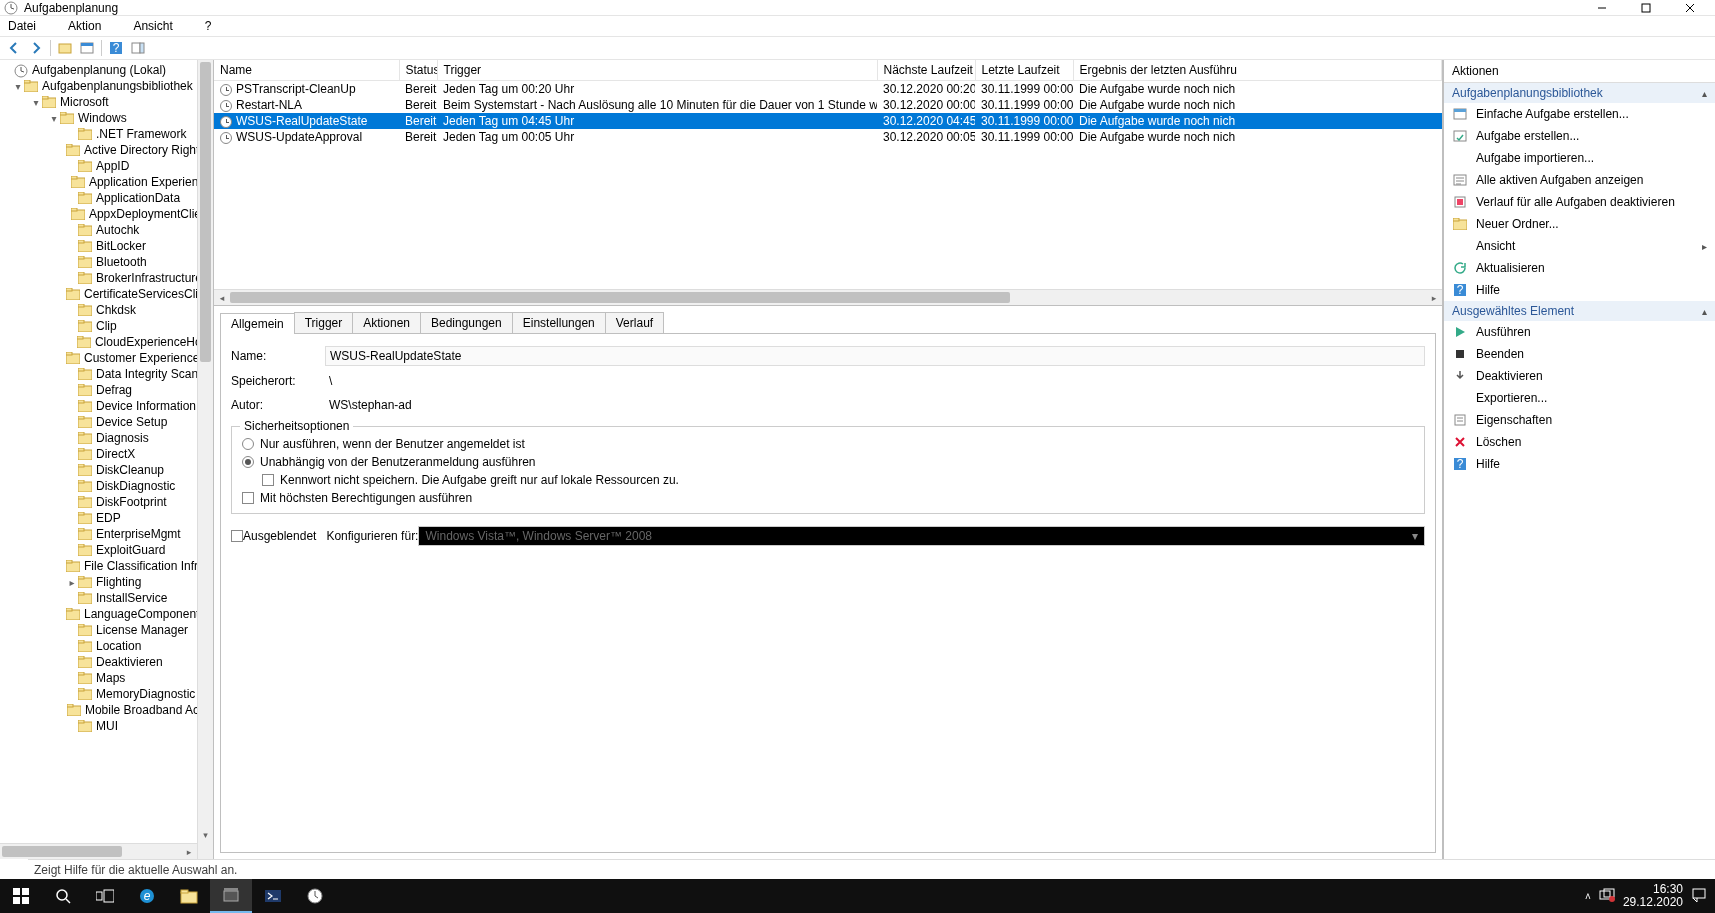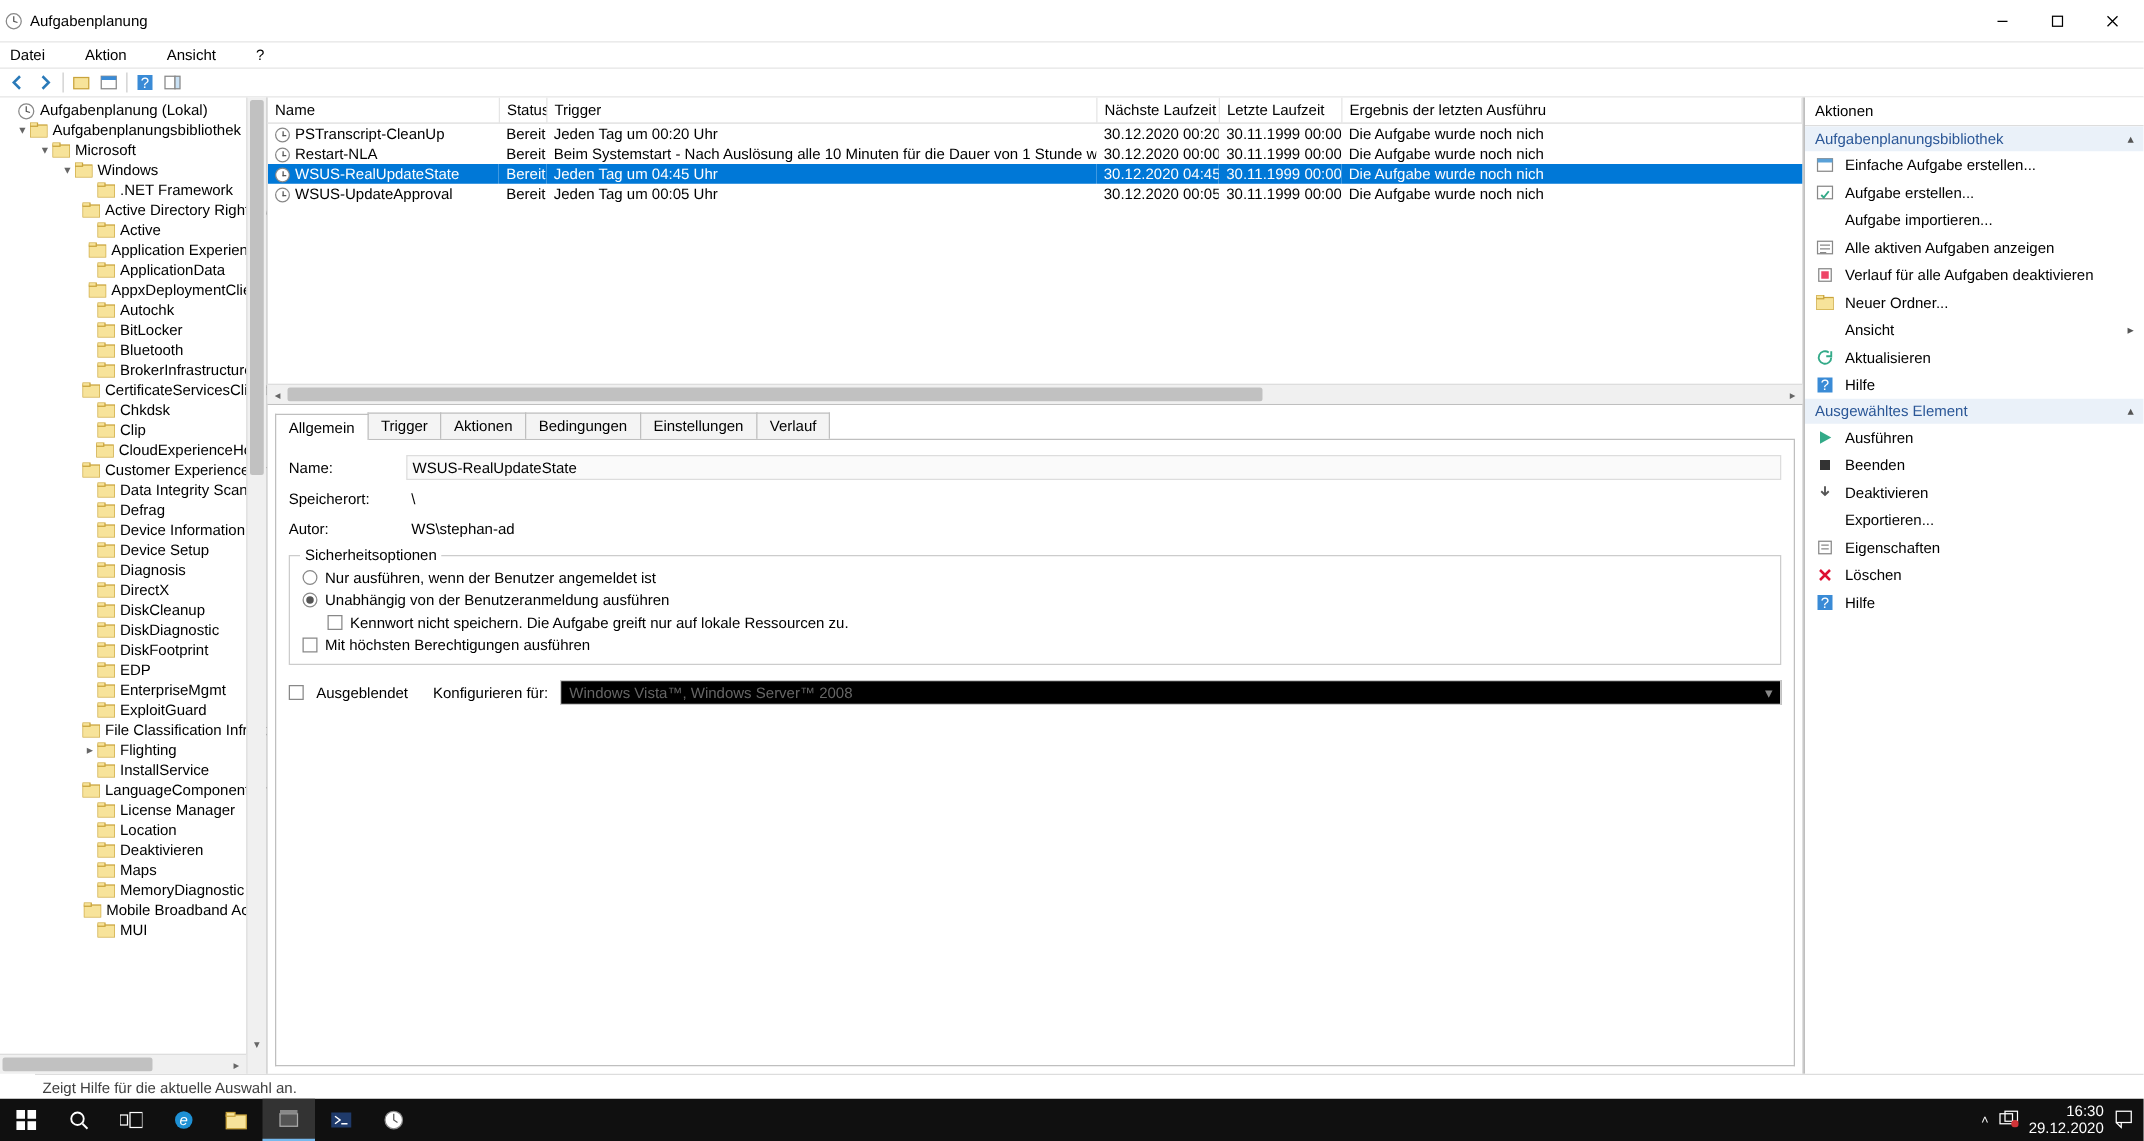--- a/index.html
+++ b/index.html
@@ -1,21 +1,21 @@
 <!DOCTYPE html>
 <html><head>
 <meta charset="utf-8">
 <style>
 * { box-sizing: border-box; margin: 0; padding: 0; font-family: "Segoe UI", Tahoma, sans-serif; font-size: 12px; }
 html, body { width: 100%; height: 100%; background: #fff; overflow: hidden; }
 
 .window { display: flex; flex-direction: column; width: 1715px; height: 913px; }
 
 
-.titlebar { display: flex; align-items: center; height: 34px; padding: 0 4px; border-bottom: 1px solid #e5e5e5; }
+.titlebar { display: flex; align-items: center; height: 16px; padding: 0 4px; border-bottom: 1px solid #e5e5e5; }
 .titlebar .app-icon { width: 14px; height: 14px; margin-right: 6px; }
 .titlebar .title { flex: 1; color: #000; }
 .titlebar .winbtns { display: flex; gap: 18px; padding-right: 8px; }
 .titlebar .winbtn { width: 26px; height: 18px; display: flex; align-items: center; justify-content: center; }
 .titlebar .winbtn svg { width: 10px; height: 10px; }
 
 
 .menubar { display: flex; gap: 32px; height: 20px; padding: 2px 8px; align-items: center; }
 .menubar span { color: #000; cursor: default; }
 
@@ -78,21 +78,21 @@
 .desc-box { flex: 1; border: 1px solid #ddd; background: #fafafa; min-height: 120px; }
 
 .fieldset { border: 1px solid #ccc; padding: 8px 10px 6px 10px; position: relative; margin-top: 6px; }
 .fieldset .legend { position: absolute; top: -8px; left: 8px; background: #fff; padding: 0 4px; }
 .radio-row, .check-row { display: flex; align-items: center; gap: 6px; padding: 2px 0; }
 .radio { width: 12px; height: 12px; border: 1px solid #888; border-radius: 50%; display: inline-flex; align-items: center; justify-content: center; }
 .radio.checked::after { content: ""; width: 6px; height: 6px; background: #555; border-radius: 50%; }
 .checkbox { width: 12px; height: 12px; border: 1px solid #888; display: inline-block; }
 .user-box { background: #f0f0f0; border: 1px solid #ddd; padding: 2px 4px; margin: 2px 0 6px 0; }
 
-.config-row { display: flex; align-items: center; gap: 10px; padding-top: 6px; }
+.config-row { display: flex; align-items: center; padding-top: 6px; }
 .config-row .select { flex: 1; border: 1px solid #ccc; background: #000000; color: #666; padding: 2px 6px; height: 20px; display: flex; align-items: center; justify-content: space-between; }
 
 
 .actions-panel { width: 272px; display: flex; flex-direction: column; border-left: 1px solid #bfbfbf; }
 .actions-header { padding: 4px 8px; font-weight: normal; border-bottom: 1px solid #ddd; background: #fff; }
 .actions-scroll { flex: 1; overflow: auto; }
 .action-section { background: #eaf1f9; padding: 3px 8px; display: flex; align-items: center; justify-content: space-between; color: #2b5797; }
 .action-section .sec-exp { color: #555; font-size: 10px; }
 .action-item { display: flex; align-items: center; gap: 8px; padding: 3px 8px; }
 .action-item .aicon { width: 16px; height: 16px; display: flex; align-items: center; justify-content: center; }
@@ -253,21 +253,21 @@
             <span class="label">Active Directory Rights M</span>
           </div>
           <div class="tree-row" style="padding-left:66px">
             <span class="exp"></span>
             <span class="folder">
               <svg width="14" height="12" viewBox="0 0 14 12">
                 <rect x="0" y="2" width="14" height="10" fill="#f7e39a" stroke="#c9a33b"></rect>
                 <rect x="0" y="0" width="6" height="3" fill="#f7e39a" stroke="#c9a33b"></rect>
               </svg>
             </span>
-            <span class="label">Active</span>
+            <span class="label">AppID</span>
           </div>
           <div class="tree-row" style="padding-left:66px">
             <span class="exp"></span>
             <span class="folder">
               <svg width="14" height="12" viewBox="0 0 14 12">
                 <rect x="0" y="2" width="14" height="10" fill="#f7e39a" stroke="#c9a33b"></rect>
                 <rect x="0" y="0" width="6" height="3" fill="#f7e39a" stroke="#c9a33b"></rect>
               </svg>
             </span>
             <span class="label">Application Experience</span>

